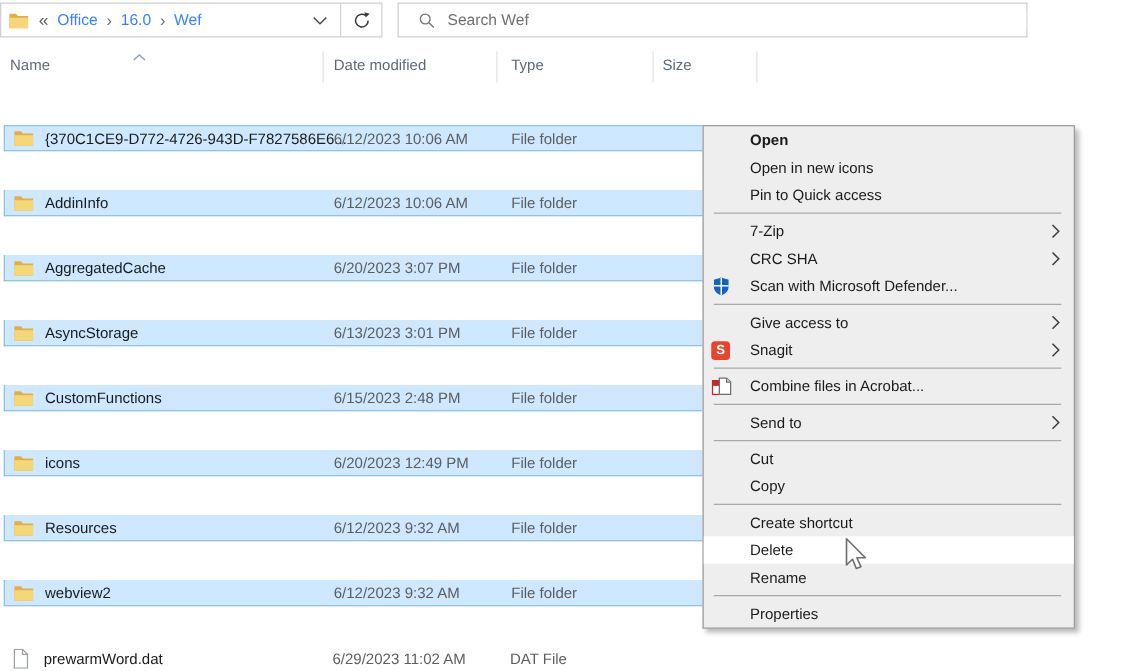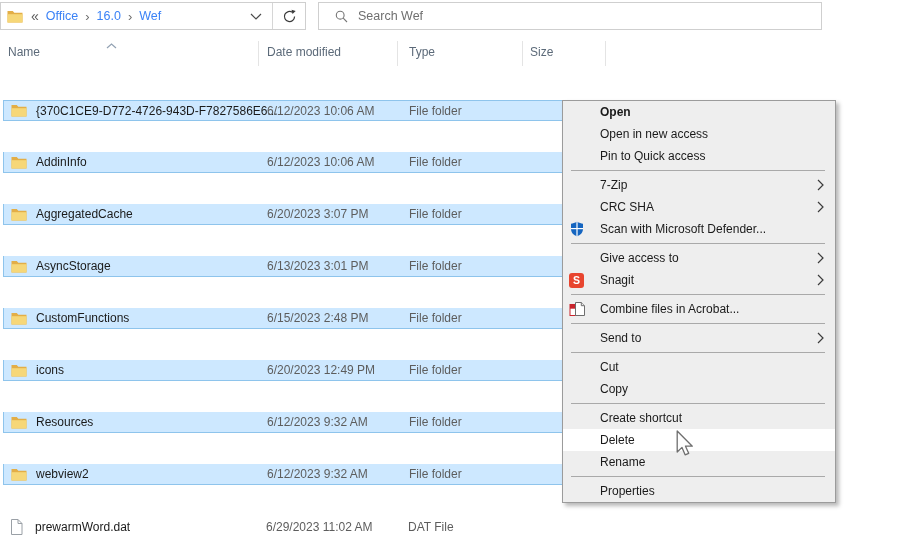--- a/index.html
+++ b/index.html
@@ -57,21 +57,21 @@
     border-bottom:1px solid var(--selection-border);
   }
   .row.selected.first-selected { border-top:1px solid var(--selection-border); }
   .row-icon { margin-left:7px; width:16px; display:flex; }
   .cell-name { margin-left:9px; color:#1b1b1b; white-space:nowrap; }
   .cell-date { position:absolute; left:263px; color:#5d5d5d; white-space:nowrap; }
   .cell-type { position:absolute; left:405px; color:#5d5d5d; white-space:nowrap; }
 
   
   .context-menu {
-    position:absolute; left:562px; top:100px; width:274px;
+    position:absolute; left:562px; top:100px; width:298px;
     background:var(--menu-bg);
     border:1px solid var(--menu-border);
     box-shadow:3px 3px 4px rgba(0,0,0,0.28);
     z-index:10;
   }
   .menu-item {
     position:relative; height:22px; display:flex; align-items:center;
     padding-left:37px; font-size:12px; color:#1a1a1a; cursor:default;
   }
   .menu-item.bold .mi-label { font-weight:bold; }
@@ -267,21 +267,21 @@
 
 <div class="context-menu">
   <div class="menu-item bold">
 
     <span class="mi-label">Open</span>
 
   </div>
 
   <div class="menu-item">
 
-    <span class="mi-label">Open in new access</span>
+    <span class="mi-label">Open in new icons</span>
 
   </div>
 
   <div class="menu-item">
 
     <span class="mi-label">Pin to Quick access</span>
 
   </div>
 
   <div class="menu-sep"></div>

